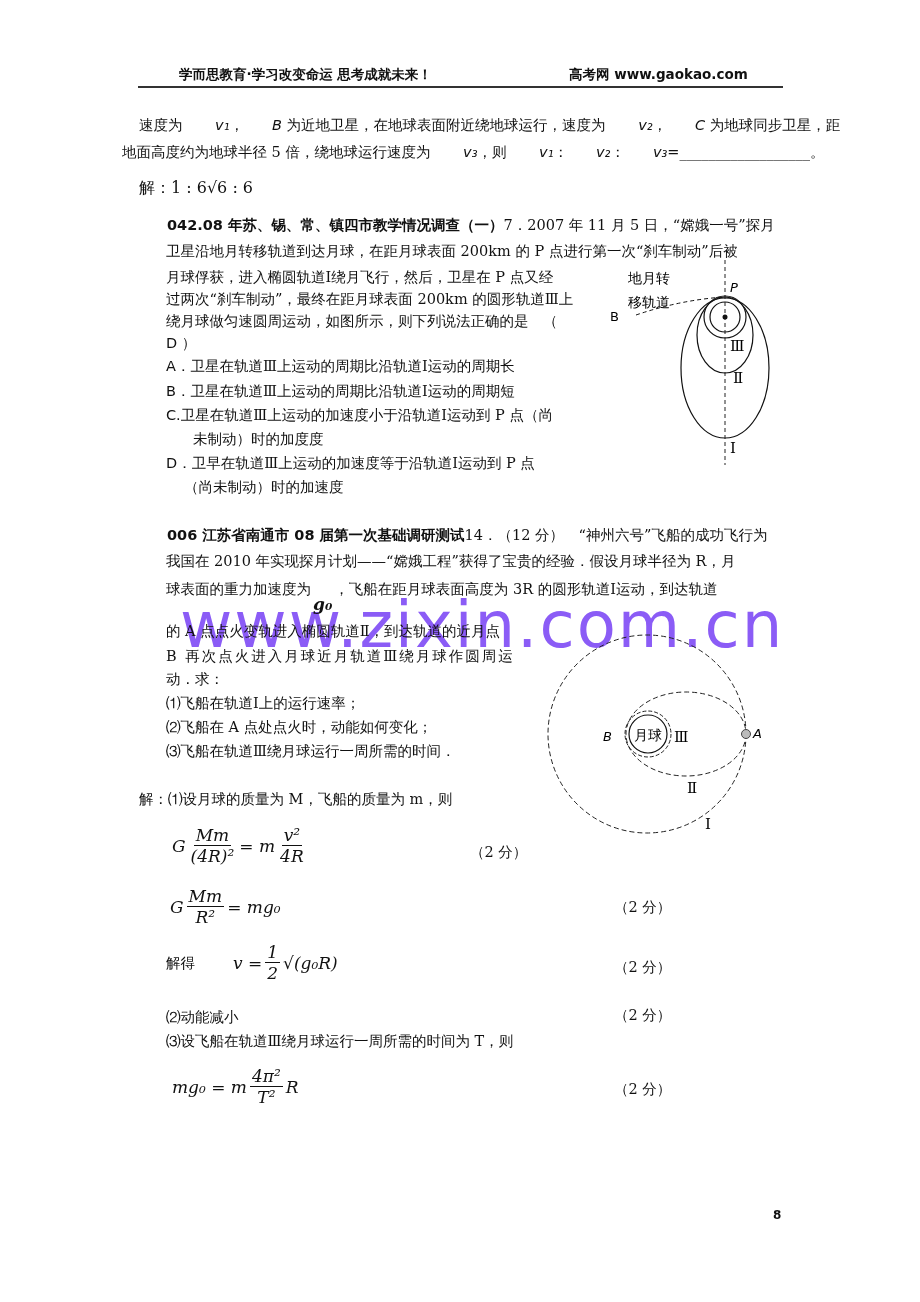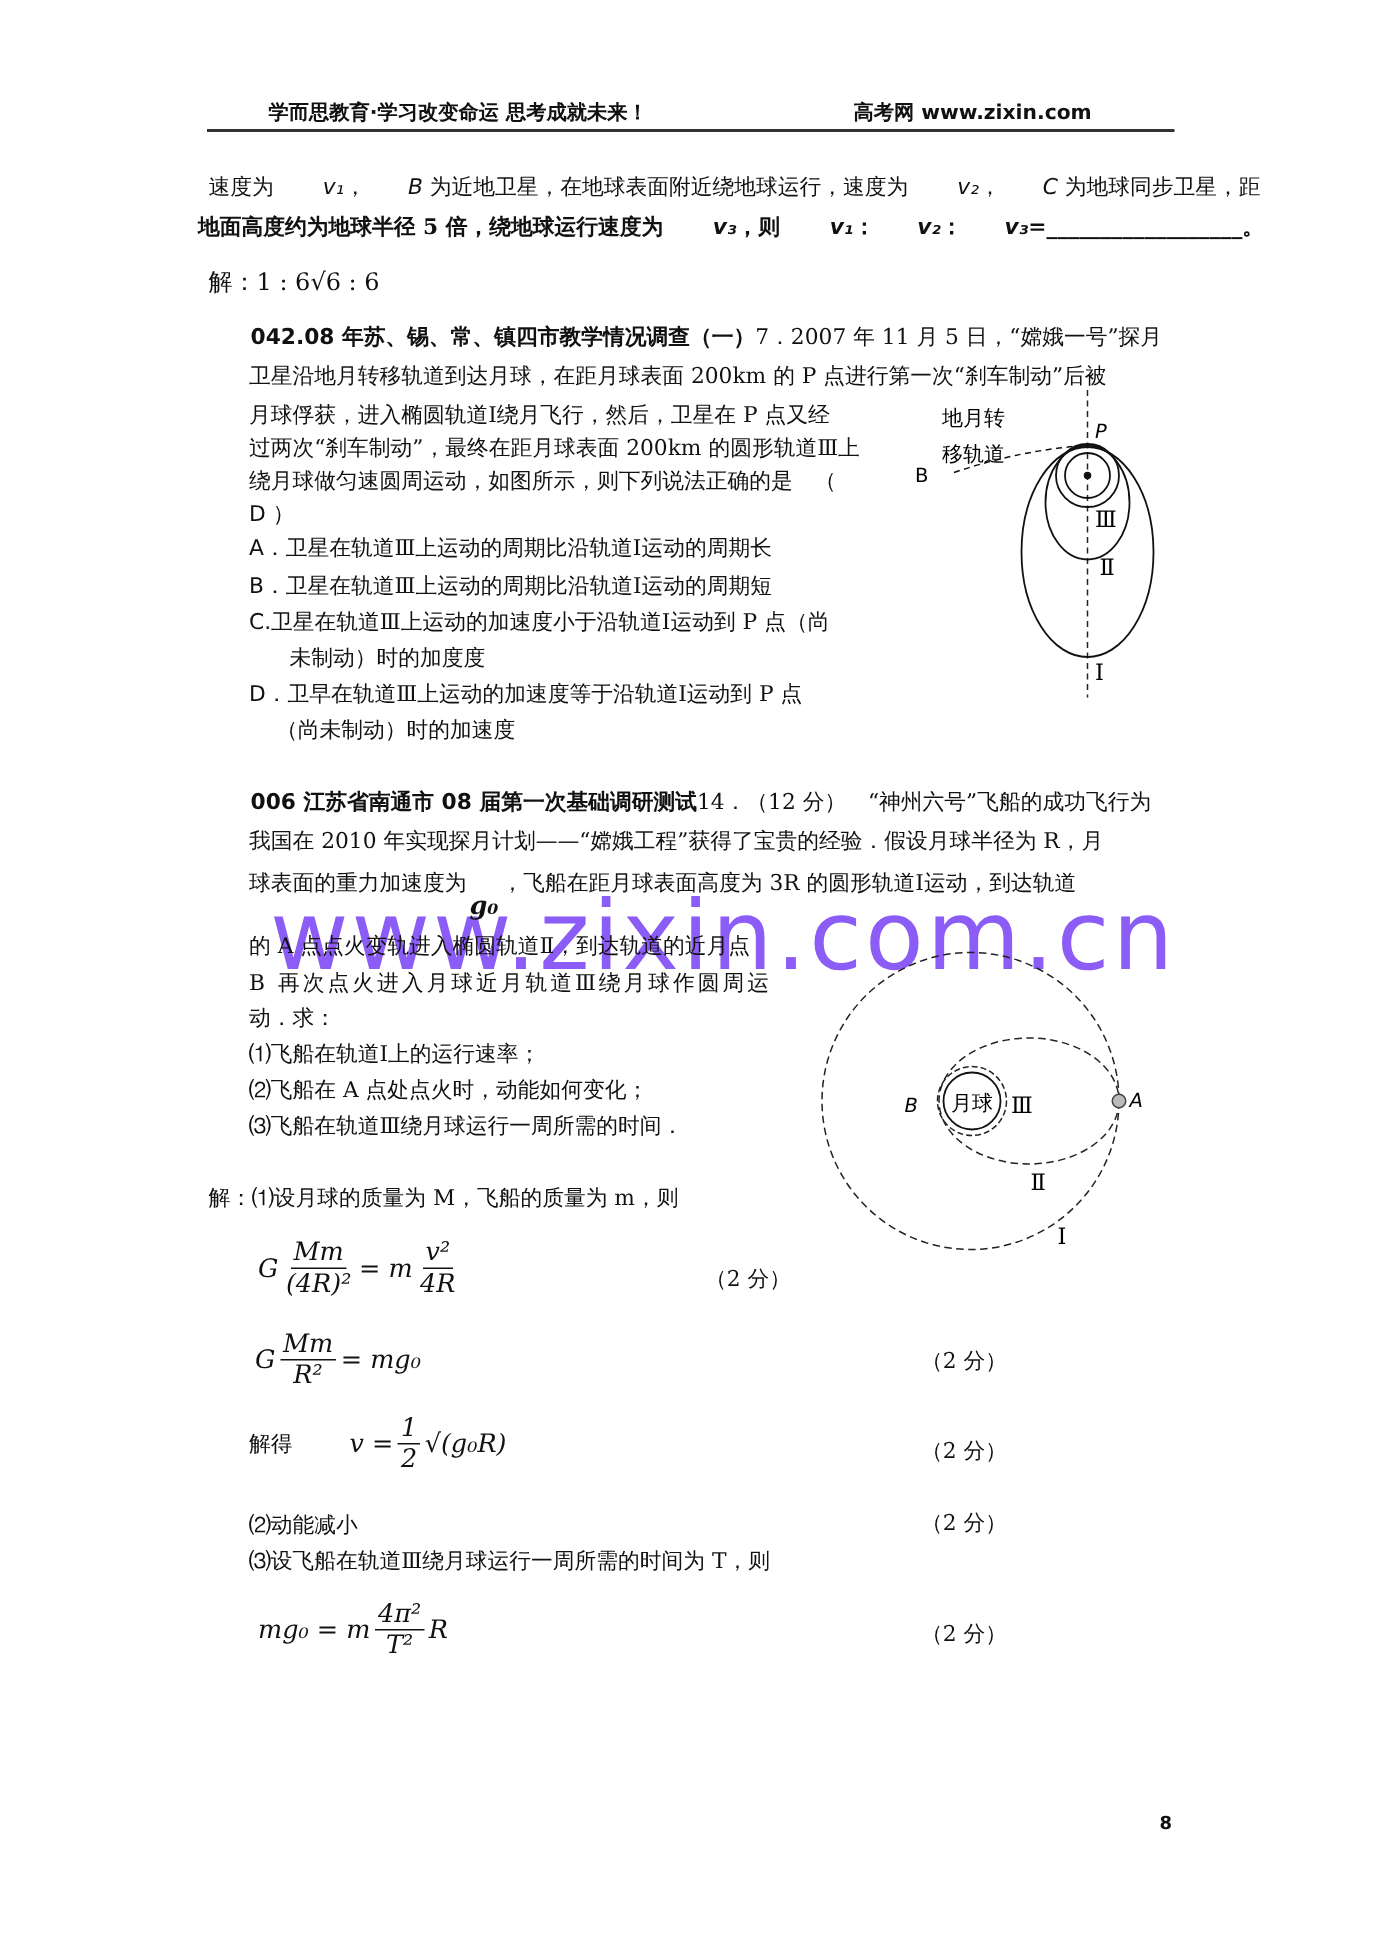--- a/index.html
+++ b/index.html
@@ -17,29 +17,29 @@
   .frac { display:inline-flex; flex-direction:column; align-items:center; vertical-align:middle; margin:0 3px; }
   .frac .num { border-bottom:1px solid #111; padding:0 2px; line-height:20px; }
   .frac .den { line-height:20px; padding:0 2px; }
   .score { font-size:14.5px; }
   .pagenum { font-family:"DejaVu Sans", sans-serif; font-weight:bold; font-size:12px; left:773px; top:1208px; }
 </style>
 </head>
 <body>
 
 <div class="abs hdr" style="left:179px;">学而思教育·学习改变命运 思考成就未来！</div>
-<div class="abs hdr" style="left:569px;">高考网 www.zixin.com</div>
+<div class="abs hdr" style="left:569px;">高考网 www.gaokao.com</div>
 <div class="abs hdr-rule"></div>
 
 <div class="abs watermark">www.zixin.com.cn</div>
 
 <div class="abs p" style="left:139px; top:114px;">
   <span>速度为 </span><i class="v">v₁</i><span>，</span><i class="v">B</i><span> 为近地卫星，在地球表面附近绕地球运行，速度为 </span><i class="v">v₂</i><span>，</span><i class="v">C</i><span> 为地球同步卫星，距</span>
 </div>
-<div class="abs p" style="left:132px; top:141px;font-weight:bold;">
+<div class="abs p" style="left:122px; top:141px;">
   <span>地面高度约为地球半径 5 倍，绕地球运行速度为 </span><i class="v">v₃</i><span>，则 </span><i class="v">v₁</i><span>：</span><i class="v">v₂</i><span>：</span><i class="v">v₃</i><span>=__________________。</span>
 </div>
 <div class="abs p" style="left:139px; top:177px; font-size:16px;">
   <span>解：</span><span>1 : 6√6 : 6</span>
 </div>
 
 <div class="abs p" style="left:139px; top:214px;">
   <span class="bold">042.08 年苏、锡、常、镇四市教学情况调查（一）</span><span>7．2007 年 11 月 5 日，“嫦娥一号”探月</span>
 </div>
 <div class="abs p" style="left:166px; top:240px;">卫星沿地月转移轨道到达月球，在距月球表面 200km 的 P 点进行第一次“刹车制动”后被</div>

